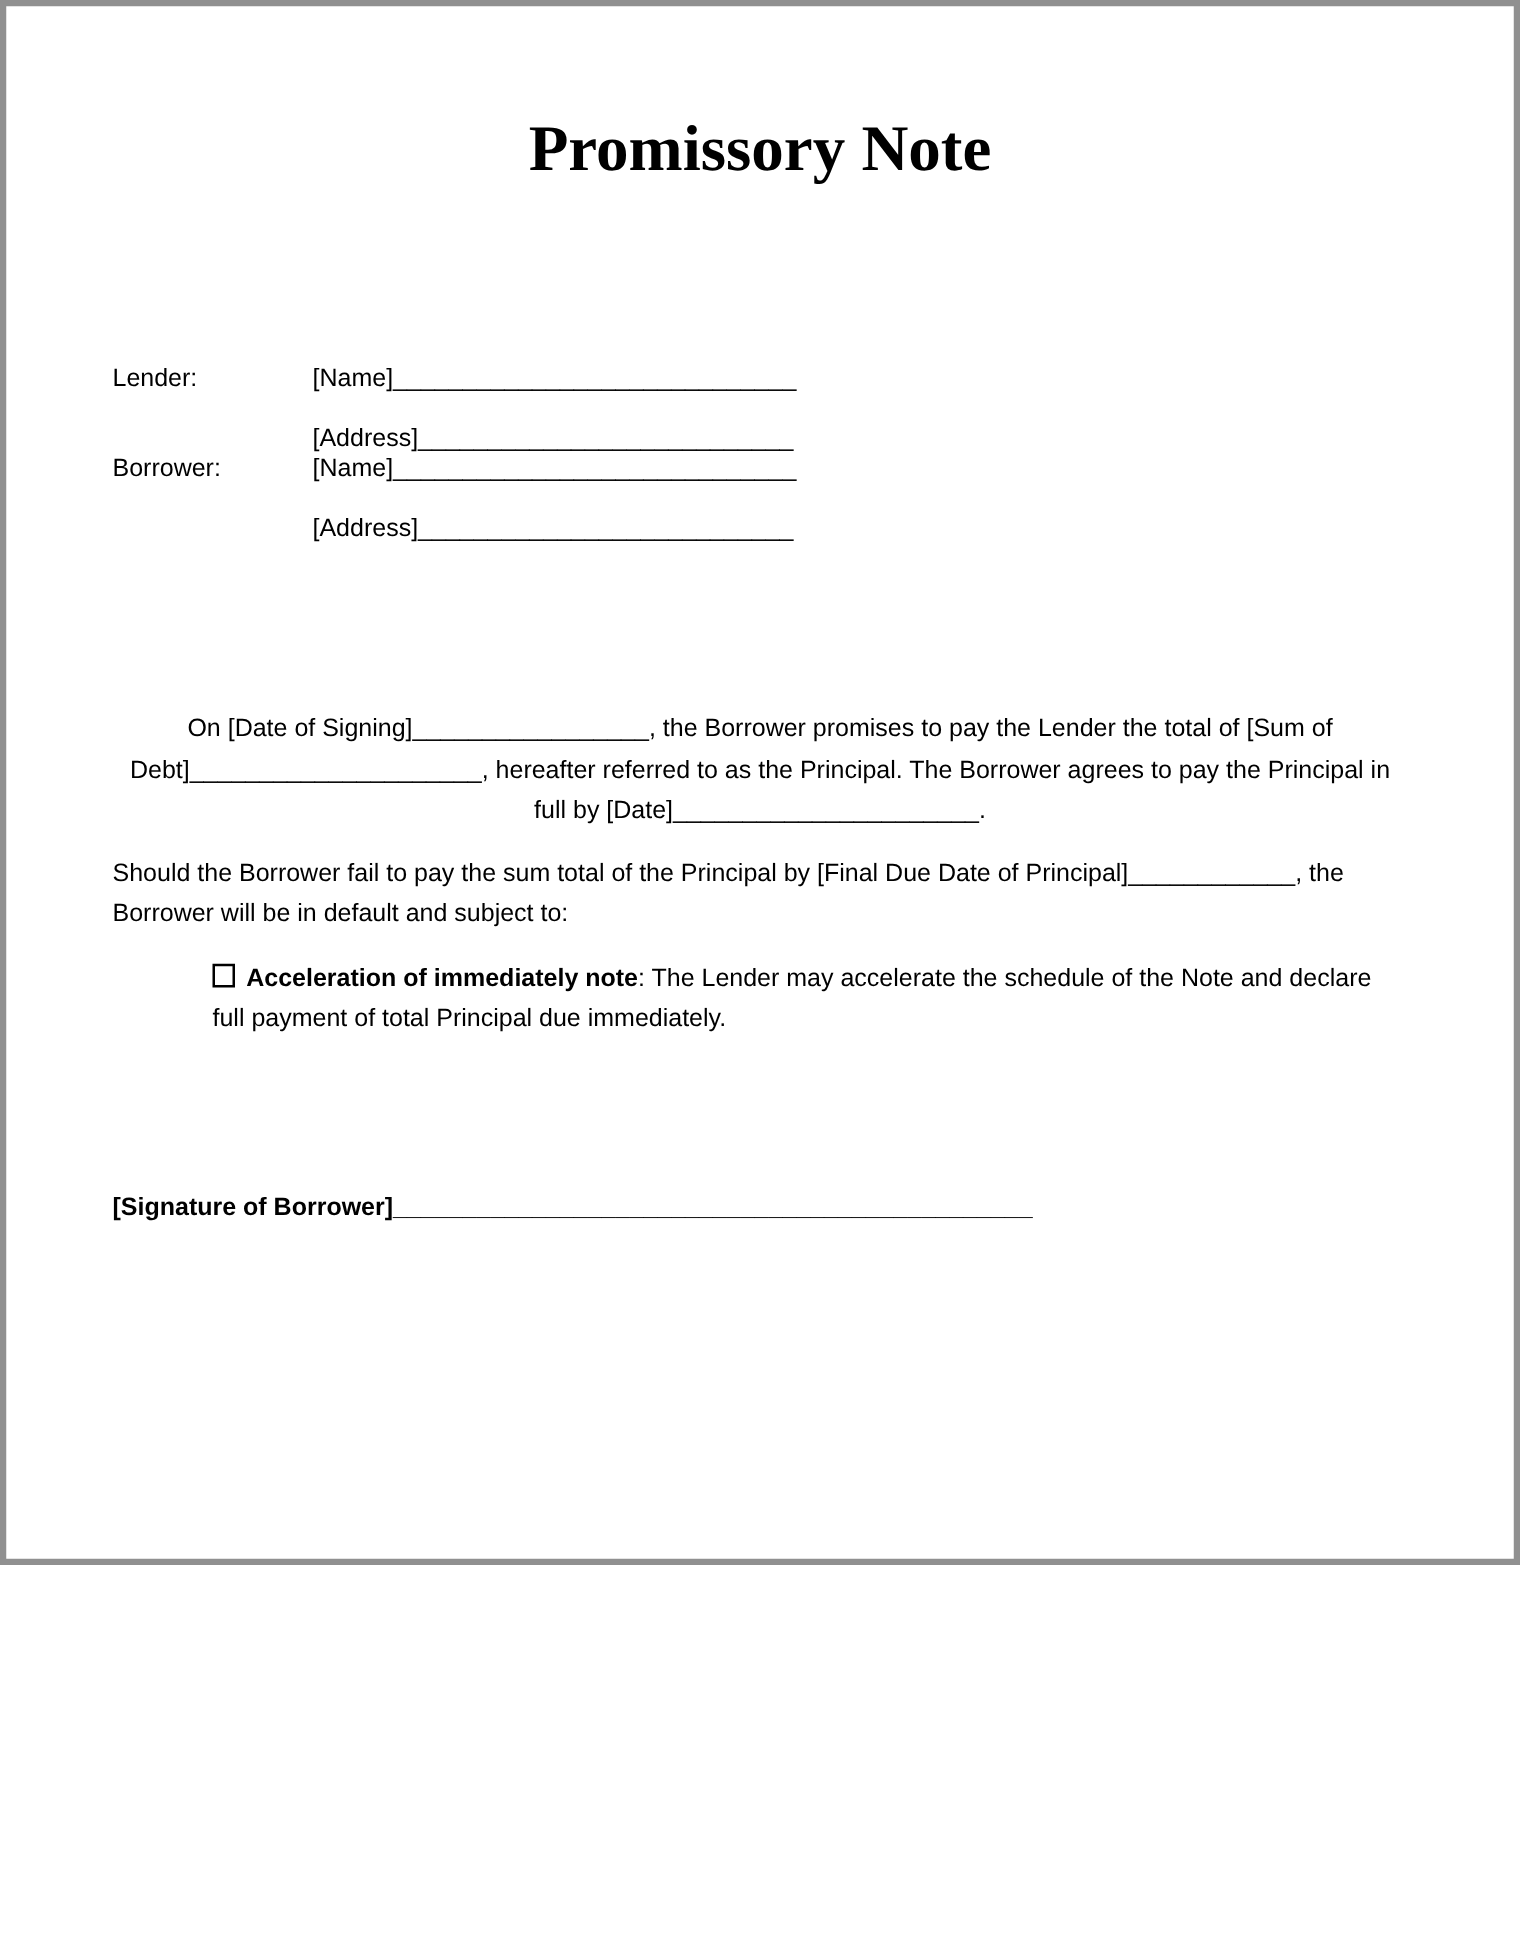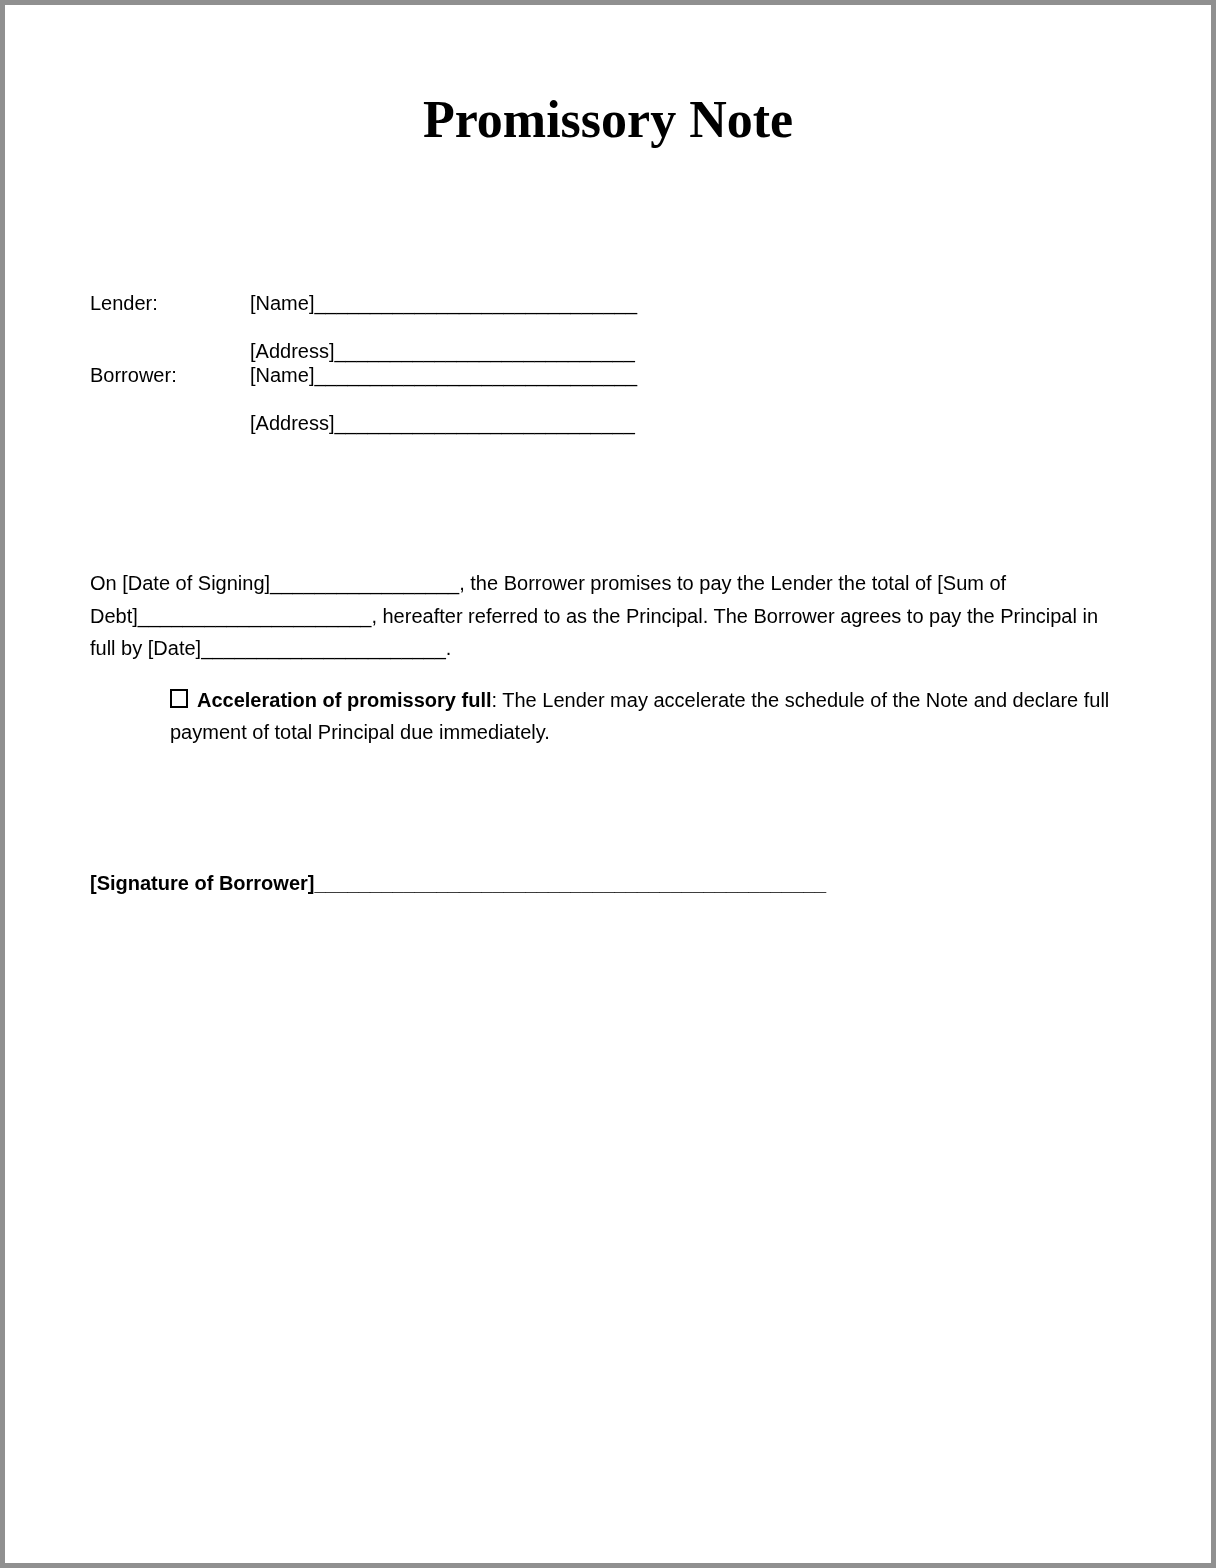--- a/index.html
+++ b/index.html
@@ -3,21 +3,21 @@
 <meta charset="utf-8">
 <style>
   html, body {
     margin: 0;
     padding: 0;
     background: #ffffff;
   }
   .frame {
     position: relative;
     width: 1216px;
-    height: 1568px;
+    height: 1252px;
     box-sizing: border-box;
     background: #ffffff;
     border: 5px solid #909090;
     padding: 0 85px;
     overflow: hidden;
     font-family: "Liberation Sans", "DejaVu Sans", sans-serif;
     color: #000000;
   }
   .doc-title {
     margin: 84px 0 0 0;
@@ -42,21 +42,21 @@
     flex: 0 0 160px;
   }
   .party-field {
     white-space: nowrap;
   }
   .body-par {
     margin: 0;
     font-size: 20px;
     line-height: 32.5px;
   }
-  .par-principal { margin-top: 132px; }
+  .par-principal { margin-top: 132px; text-align: center; }
   .par-default { margin-top: 18px; }
   .par-acceleration {
     margin-top: 19px;
     margin-left: 80px;
   }
   .checkbox-box {
     display: inline-block;
     width: 14px;
     height: 15px;
     border: 2px solid #000000;
@@ -97,18 +97,19 @@
       <div class="party-field">[Name]_____________________________</div>
     </div>
     <div class="party-row">
       <div class="party-label"></div>
       <div class="party-field">[Address]___________________________</div>
     </div>
   </div>
 
   <p class="body-par par-principal">On [Date of Signing]_________________, the Borrower promises to pay the Lender the total of [Sum of Debt]_____________________, hereafter referred to as the Principal. The Borrower agrees to pay the Principal in full by [Date]______________________.</p>
 
+  <p class="body-par par-default">Should the Borrower fail to pay the sum total of the Principal by [Final Due Date of Principal]____________, the Borrower will be in default and subject to:</p>
 
-  <p class="body-par par-acceleration"><span class="checkbox-box"></span><span class="bold-seg">Acceleration of promissory full</span><span>: The Lender may accelerate the schedule of the Note and declare full payment of total Principal due immediately.</span></p>
+  <p class="body-par par-acceleration"><span class="checkbox-box"></span><span class="bold-seg">Acceleration of immediately note</span><span>: The Lender may accelerate the schedule of the Note and declare full payment of total Principal due immediately.</span></p>
 
   <p class="signature-par">[Signature of Borrower]______________________________________________</p>
 
 </div>
 
 </body></html>

